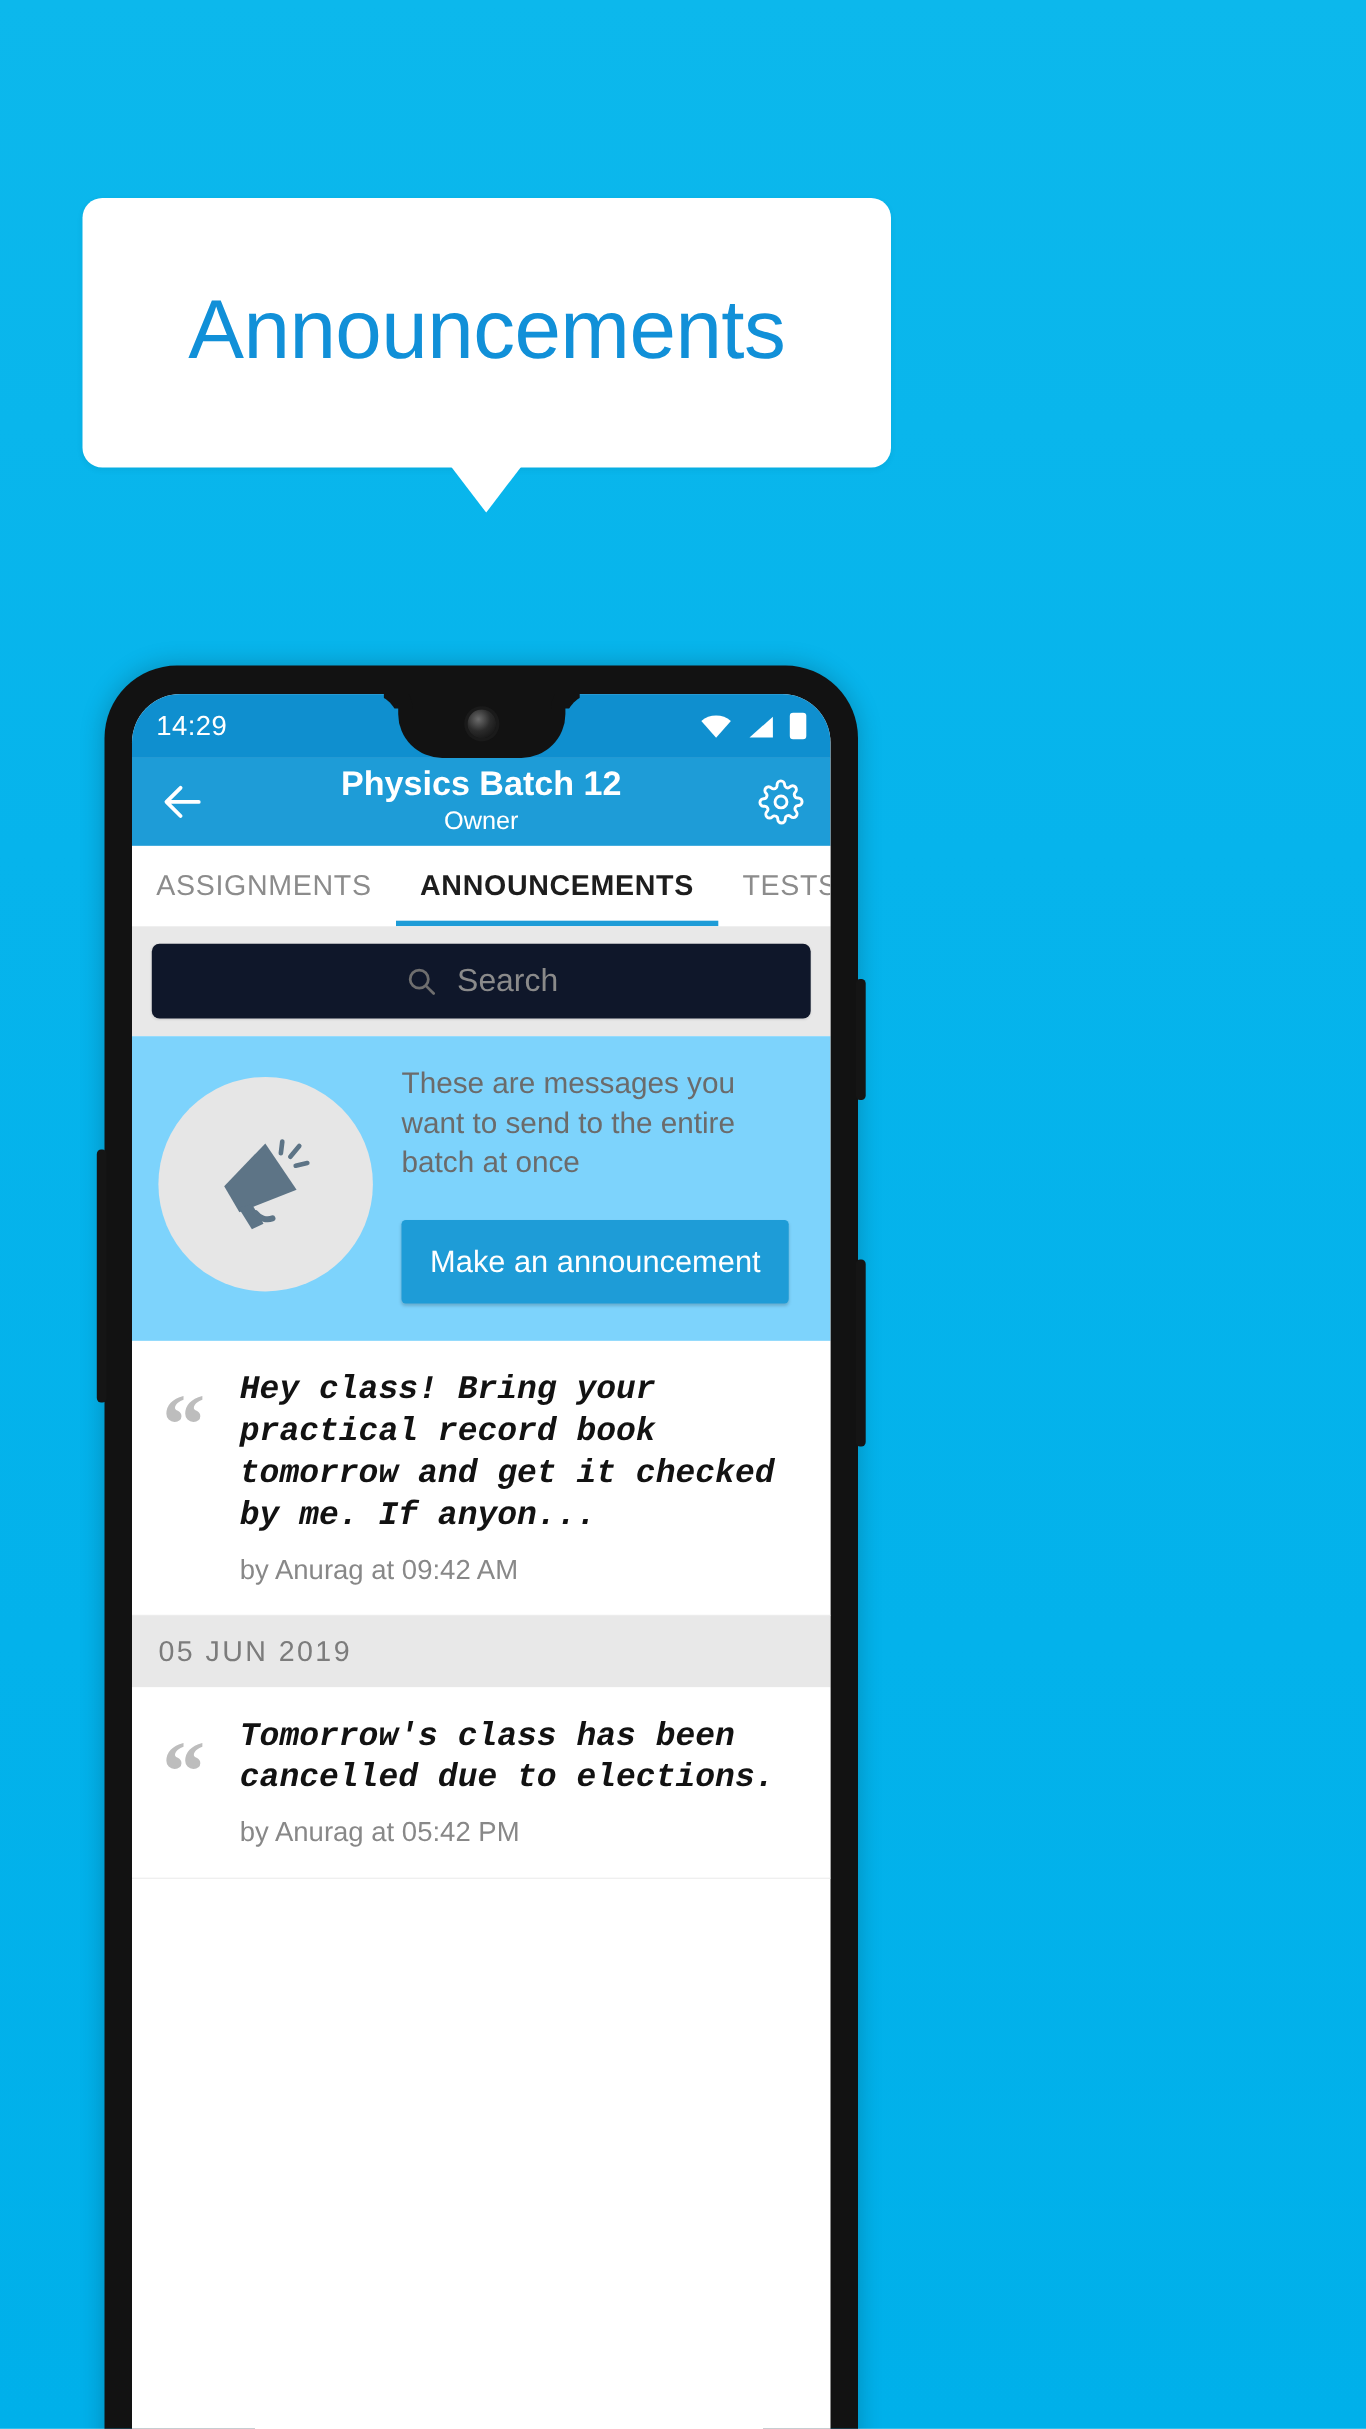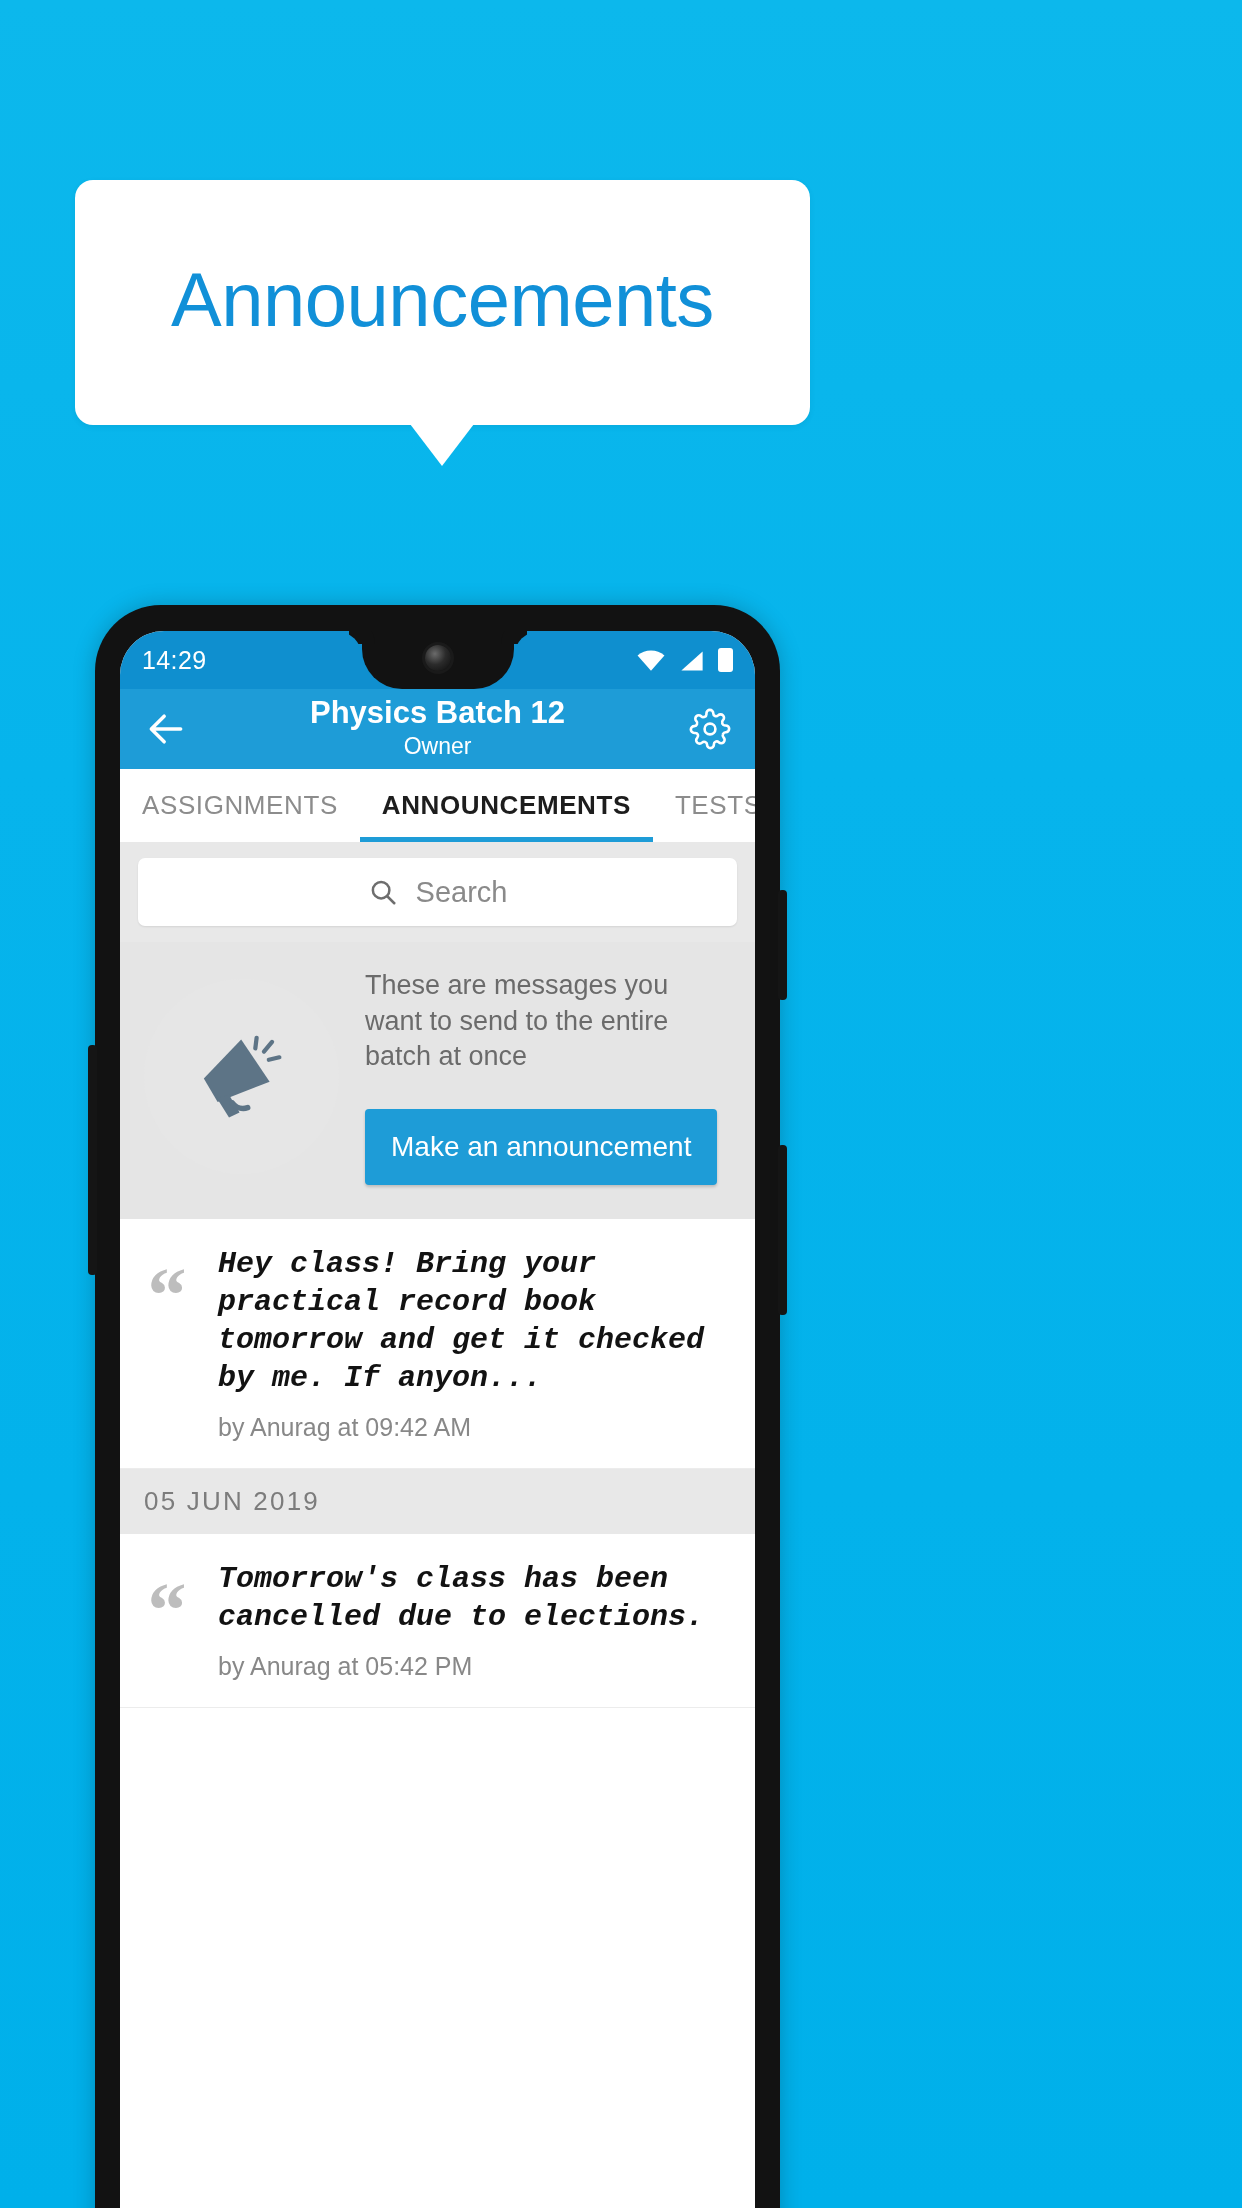--- a/index.html
+++ b/index.html
@@ -140,31 +140,31 @@
   }
   .tab.active { color:#1d1d1d; font-weight:700; }
   .tab.active::after {
     content:""; position:absolute; left:0; right:0; bottom:0;
     height:5px; background:#1e9cd7;
   }
 
   
   #search-wrap { background:#e8e8e8; padding:16px 18px; }
   #search-box {
-    height:68px; background:#ffffff; border-radius:7px;
+    height:68px; background:#0f172a; border-radius:7px;
     display:flex; align-items:center; justify-content:center; gap:18px;
     box-shadow:0 1px 2px rgba(0,0,0,0.09);
     cursor:text;
   }
   #search-icon { width:30px; height:30px; }
   #search-placeholder { font-size:29px; color:#8a8a8a; }
 
   
   #cta-block {
-    background:#e5e5e5; padding:26px 24px 34px 24px;
+    background:#7dd3fc; padding:26px 24px 34px 24px;
     display:flex; align-items:center; gap:26px;
   }
   #megaphone-circle {
     flex:0 0 auto; width:195px; height:195px;
     border-radius:50%; background:#e6e6e6;
     display:flex; align-items:center; justify-content:center;
   }
   #megaphone-icon { width:104px; height:104px; }
   #cta-right { flex:1 1 auto; }
   #cta-text { font-size:27px; line-height:1.32; color:#6b6b6b; }

